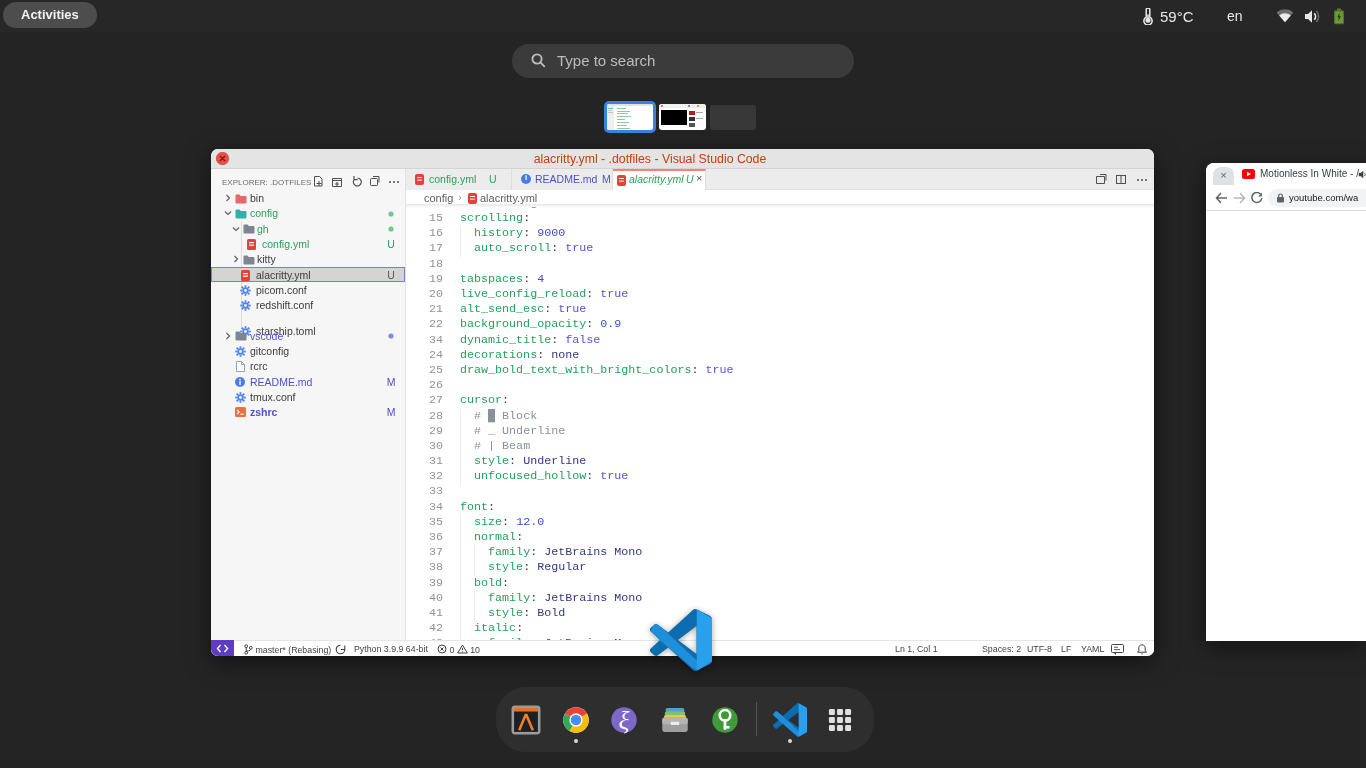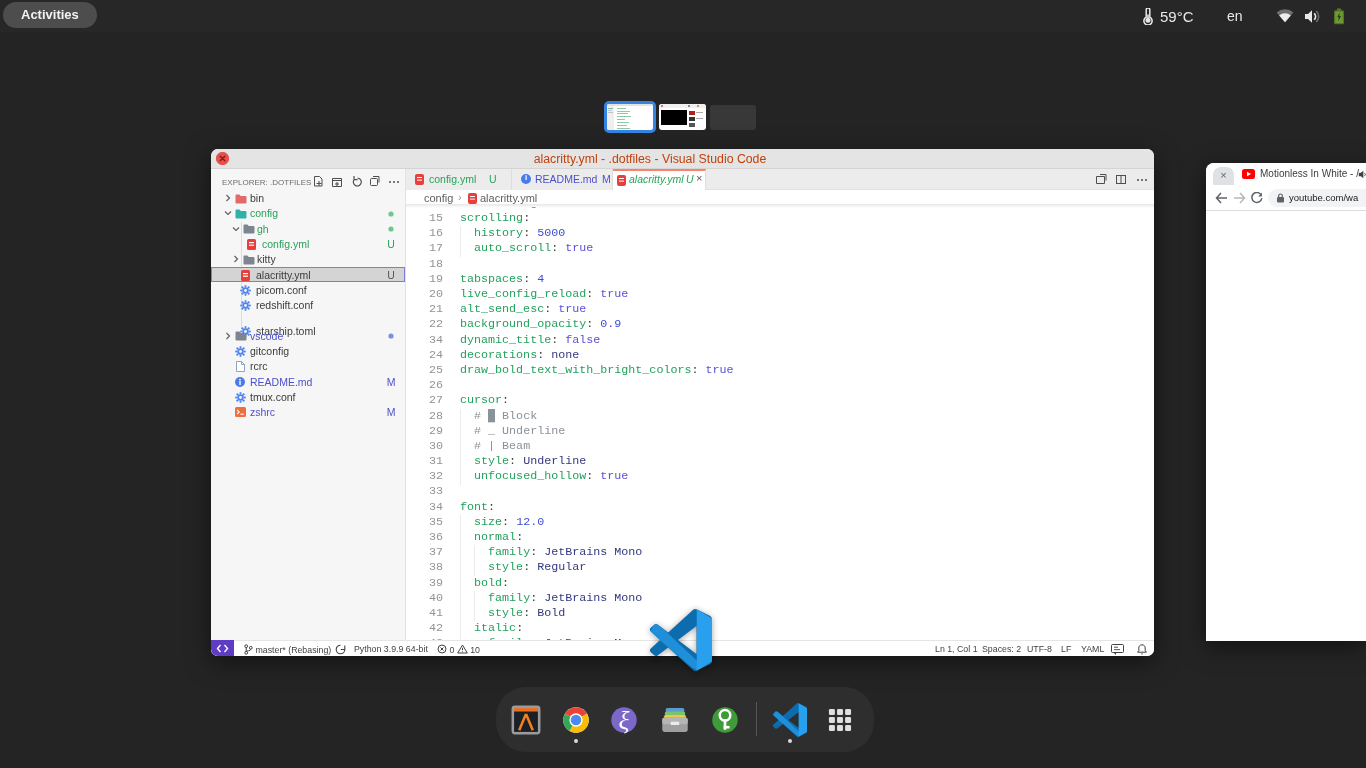--- a/index.html
+++ b/index.html
@@ -91,20 +91,27 @@
         <path d="M10.2 4.2 A4.6 4.6 0 0 1 10.2 10.8" fill="none" stroke="#e8e8e8" stroke-width="1.6"></path>
         <path d="M12.3 2 A7.6 7.6 0 0 1 12.3 13" fill="none" stroke="#6f6f6f" stroke-width="1.5"></path>
       </svg>
     <svg class="abs" style="left:1333px; top:8px;" width="12" height="17" viewBox="0 0 12 17">
         <rect x="4" y="0.5" width="4" height="2" fill="#5a7d2a"></rect>
         <rect x="1" y="2.2" width="10" height="14" rx="1.5" fill="#557527"></rect>
         <rect x="2.2" y="3.4" width="7.6" height="11.6" fill="#6e9a33"></rect>
         <polygon points="6.8,4.5 4.2,9.2 5.9,9.2 5.2,13.5 8,8.2 6.2,8.2" fill="#27350f"></polygon>
       </svg>
   </div>
+  <div class="abs" id="search">
+    <svg class="mag" width="17" height="17" viewBox="0 0 17 17">
+        <circle cx="7" cy="7" r="4.6" fill="none" stroke="#bdbdbd" stroke-width="1.8"></circle>
+        <line x1="10.4" y1="10.4" x2="14.3" y2="14.3" stroke="#bdbdbd" stroke-width="1.8" stroke-linecap="round"></line>
+      </svg>
+    <span class="txt">Type to search</span>
+  </div>
   <div class="abs" id="th1wrap">
     <div class="abs" style="left:0; top:0; width:48px; height:2px; background:#e2e2e2;"></div>
     <div class="abs" style="left:0; top:2px; width:7px; height:28px; background:#efefef;"></div>
     <div class="abs" style="left:1px; top:4px; width:5px; height:1px; background:#7db89a;"></div>
     <div class="abs" style="left:1px; top:6px; width:4px; height:1px; background:#b8c4e0;"></div>
     <div class="abs" style="left:1px; top:8px; width:5px; height:1px; background:#c0c0c0;"></div>
     <div class="abs" style="left:10px; top:4px; width:9px; height:1px; background:#8fcaa8;"></div>
     <div class="abs" style="left:10px; top:7px; width:13px; height:1px; background:#8fcaa8;"></div>
     <div class="abs" style="left:10px; top:9px; width:11px; height:1px; background:#9fb4de;"></div>
     <div class="abs" style="left:10px; top:12px; width:14px; height:1px; background:#8fcaa8;"></div>
@@ -329,21 +336,21 @@
               <circle cx="5.5" cy="5.5" r="1.4" fill="#f6f6f6"></circle>
             </svg>
             <span style="left:39px;">tmux.conf</span>
           </div>
       <div class="trow" style="top:235.7px;">
             <svg style="left:24px; top:2.5px;" width="11" height="10" viewBox="0 0 11 10">
               <rect width="11" height="10" rx="1.5" fill="#ee6e3c"></rect>
               <path d="M2 2.8 L4.2 5 L2 7.2" fill="none" stroke="#fff" stroke-width="1.1"></path>
               <rect x="5.4" y="6.6" width="3.4" height="1.1" fill="#fff"></rect>
             </svg>
-            <span style="left:39px;color:#4d50cb;">zshrc</span>
+            <span style="left:39px;color:#4d50cb;font-weight:bold;">zshrc</span>
             <span class="bdg" style="color:#4d50cb;">M</span>
           </div>
         </div>
     </div>
     <div class="abs" id="vsc-tabs">
       <div class="tab" style="left:0; width:106px;"><span class="icoy abs" style="left:9px; top:5px;"></span><span class="abs" style="left:23px; top:3.5px; color:#27a35a;">config.yml</span><span class="abs" style="left:83px; top:3.5px; color:#27a35a;">U</span></div>
       <div class="tab" style="left:106px; width:101px;"><span class="icoi abs" style="left:9px; top:5px;"></span><span class="abs" style="left:23px; top:3.5px; color:#4d50cb;">README.md</span><span class="abs" style="left:90px; top:3.5px; color:#4d50cb;">M</span></div>
       <div class="tab active" style="left:207px; width:93px;"><span class="icoy abs" style="left:4px; top:4px;"></span><span class="abs" style="left:16px; top:2px; color:#27a35a; font-style:italic;">alacritty.yml</span><span class="abs" style="left:73px; top:2px; color:#27a35a; font-style:italic;">U</span><span class="abs" style="left:83px; top:1px; color:#555; font-size:11px;">×</span></div>
       <svg class="abs" style="left:689px; top:4px;" width="52" height="13" viewBox="0 0 52 13" fill="none" stroke="#4f4f4f" stroke-width="1">
           <path d="M1.5 3.5 h8 v7 h-8 z M5 1.5 h6 v6"></path>
@@ -364,21 +371,21 @@
     </div>
     <div class="abs" id="vsc-editor">
         <div class="abs" style="left:0; top:0; width:748px; height:4px; background:linear-gradient(#00000018,#0000); z-index:4;"></div>
       <div class="abs" style="left:54px; top:22px; width:1px; height:31px; background:#ececec;"></div>
       <div class="abs" style="left:54px; top:205px; width:1px; height:76px; background:#ececec;"></div>
       <div class="abs" style="left:54px; top:311px; width:1px; height:130px; background:#ececec;"></div>
       <div class="abs" style="left:68px; top:341px; width:1px; height:31px; background:#ececec;"></div>
       <div class="abs" style="left:68px; top:387px; width:1px; height:31px; background:#ececec;"></div>
       <pre id="code" class="mono"><i class="ln">14</i><span class="c"># Scrolling</span>
 <i class="ln">15</i><span class="k">scrolling</span><span class="p">:</span>
-<i class="ln">16</i>  <span class="k">history</span><span class="p">:</span> <span class="n">5000</span>
+<i class="ln">16</i>  <span class="k">history</span><span class="p">:</span> <span class="n">9000</span>
 <i class="ln">17</i>  <span class="k">auto_scroll</span><span class="p">:</span> <span class="b">true</span>
 <i class="ln">18</i>
 <i class="ln">19</i><span class="k">tabspaces</span><span class="p">:</span> <span class="n">4</span>
 <i class="ln">20</i><span class="k">live_config_reload</span><span class="p">:</span> <span class="b">true</span>
 <i class="ln">21</i><span class="k">alt_send_esc</span><span class="p">:</span> <span class="b">true</span>
 <i class="ln">22</i><span class="k">background_opacity</span><span class="p">:</span> <span class="n">0.9</span>
 <i class="ln">34</i><span class="k">dynamic_title</span><span class="p">:</span> <span class="b">false</span>
 <i class="ln">24</i><span class="k">decorations</span><span class="p">:</span> <span class="v">none</span>
 <i class="ln">25</i><span class="k">draw_bold_text_with_bright_colors</span><span class="p">:</span> <span class="b">true</span>
 <i class="ln">26</i>
@@ -414,21 +421,21 @@
             <path d="M5.5 1.2 a4.3 4.3 0 1 0 4.3 4.3 M9.8 1.5 v4 h-4" fill="none" stroke="#424242" stroke-width="1.1"></path>
           </svg></span>
       <span class="abs sbt" style="left:143px;">Python 3.9.9 64-bit</span>
       <span class="abs sbt" style="left:226px;"><svg width="10" height="10" viewBox="0 0 10 10" style="vertical-align:-1.5px;">
             <circle cx="5" cy="5" r="4" fill="none" stroke="#424242"></circle>
             <path d="M3.5 3.5 l3 3 M6.5 3.5 l-3 3" stroke="#424242"></path>
           </svg> 0 <svg width="11" height="10" viewBox="0 0 11 10" style="vertical-align:-1.5px;">
             <path d="M5.5 1 L10.3 9 H0.7 Z" fill="none" stroke="#424242"></path>
             <path d="M5.5 3.8 v2.4 M5.5 7.4 v0.8" stroke="#424242"></path>
           </svg> 10</span>
-      <span class="abs sbt" style="left:724px;">Ln 1, Col 1</span>
+      <span class="abs sbt" style="left:684px;">Ln 1, Col 1</span>
       <span class="abs sbt" style="left:771px;">Spaces: 2</span>
       <span class="abs sbt" style="left:816px;">UTF-8</span>
       <span class="abs sbt" style="left:850px;">LF</span>
       <span class="abs sbt" style="left:870px;">YAML</span>
       <svg class="abs" style="left:900px; top:3px;" width="13" height="11" viewBox="0 0 13 11">
           <rect x="0.5" y="0.5" width="12" height="8" rx="1" fill="none" stroke="#424242"></rect>
           <path d="M3 9 l2 2 v-2" fill="#424242"></path>
           <path d="M3 3.2 h4 M3 5.6 h6" stroke="#424242" stroke-width="0.9"></path>
         </svg>
       <svg class="abs" style="left:926px; top:3px;" width="10" height="11" viewBox="0 0 10 11">

